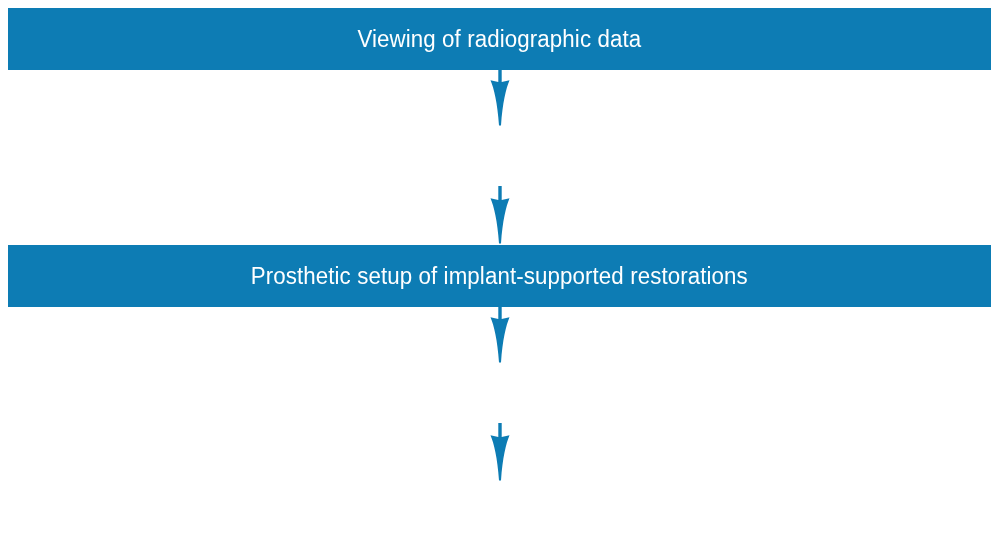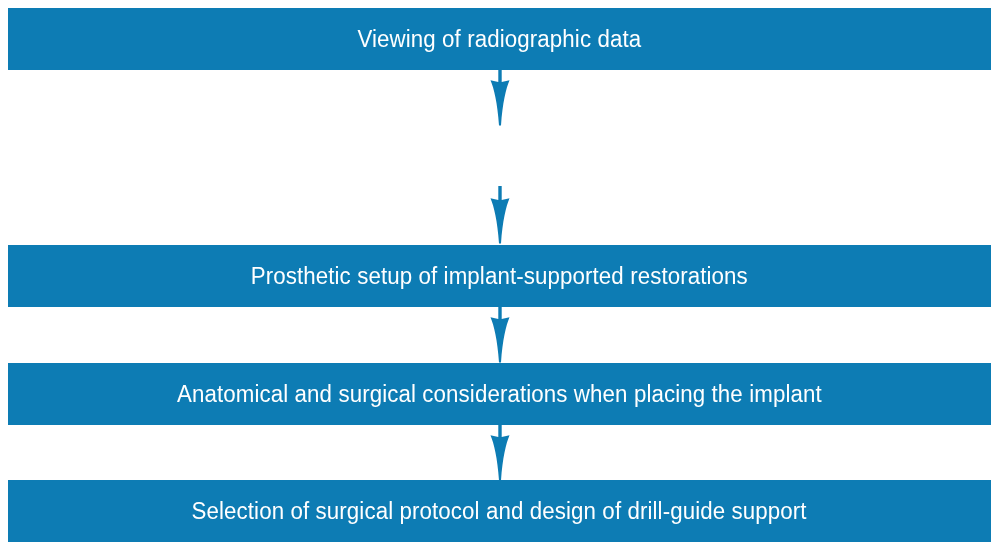--- a/index.html
+++ b/index.html
@@ -84,27 +84,21 @@
   <div class="step-box box-3">
     <span class="step-label">Prosthetic setup of implant-supported restorations</span>
   </div>
 
   <div class="connector arrow-3">
     <svg viewBox="0 0 40 58" xmlns="http://www.w3.org/2000/svg" aria-hidden="true">
       <path d="M18.3 0 L21.7 0 L21.7 14 L29.5 12.2 C26.0 20.5 22.6 34.5 21.0 57.5 L19.0 57.5 C17.4 34.5 14.0 20.5 10.5 12.2 L18.3 14 Z" fill="#0d7cb4"></path>
     </svg>
   </div>
 
-  <div class="step-box box-4">
-    <span class="step-label">Anatomical and surgical considerations when placing the implant</span>
-  </div>
 
   <div class="connector arrow-4">
     <svg viewBox="0 0 40 58" xmlns="http://www.w3.org/2000/svg" aria-hidden="true">
       <path d="M18.3 0 L21.7 0 L21.7 14 L29.5 12.2 C26.0 20.5 22.6 34.5 21.0 57.5 L19.0 57.5 C17.4 34.5 14.0 20.5 10.5 12.2 L18.3 14 Z" fill="#0d7cb4"></path>
     </svg>
   </div>
 
-  <div class="step-box box-5">
-    <span class="step-label">Selection of surgical protocol and design of drill-guide support</span>
-  </div>
 
 </div>
 
 </body></html>

